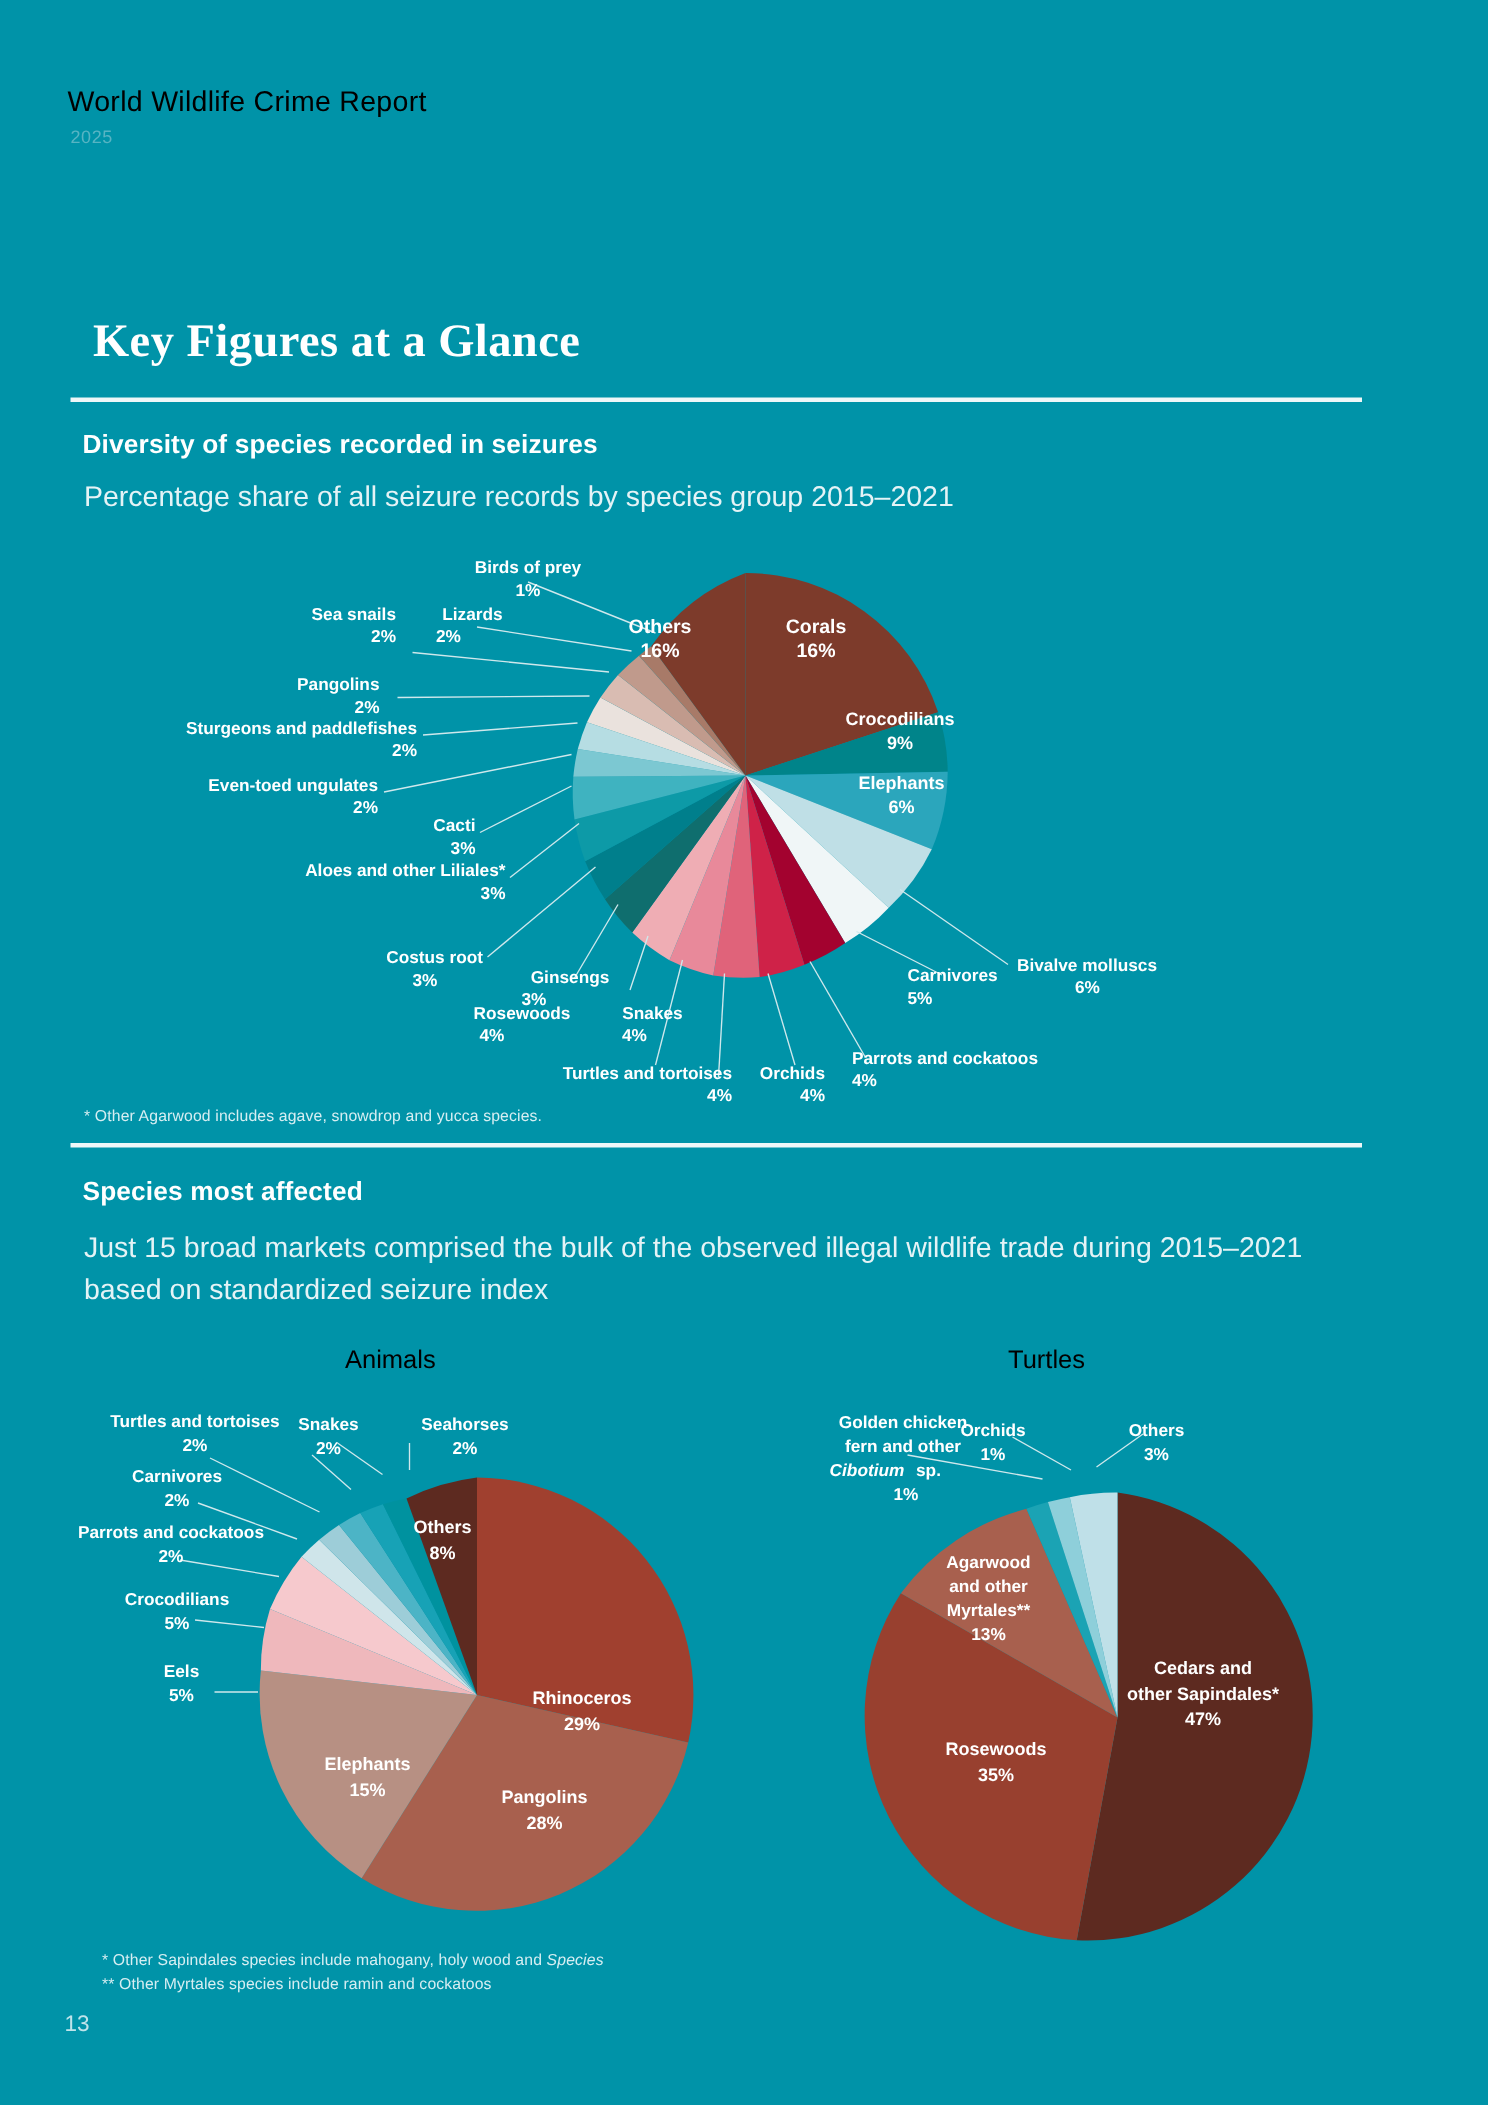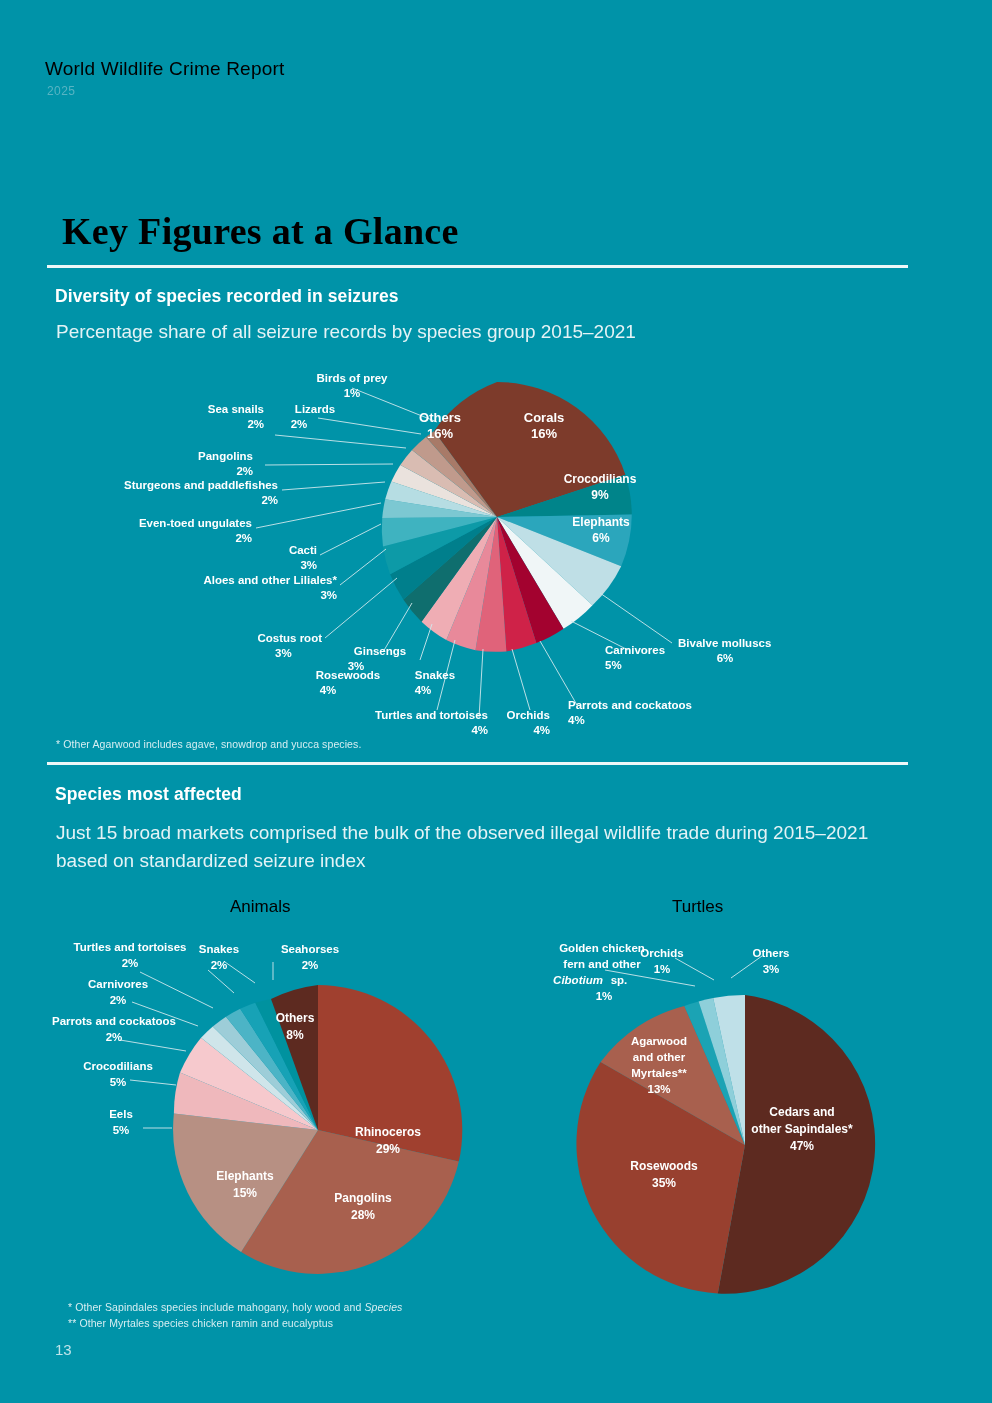--- a/index.html
+++ b/index.html
@@ -21,22 +21,22 @@
   }
   #report-year {
     left:47px; top:84px;
     font-size:12px; color:#57b4c3; letter-spacing:.4px;
   }
 
   
   #page-title {
     left:62px; top:209px;
     font-family:"Liberation Serif", serif;
-    font-weight:700; font-size:38px;
-    color:#000000; letter-spacing:.3px;
+    font-weight:700; font-size:31px;
+    color:#ffffff; letter-spacing:.3px;
   }
   .rule {
     background:#eef7f8; height:3px;
   }
   #rule-top  { left:47px; top:265px; width:861px; }
   #rule-mid  { left:47px; top:762px; width:861px; }
 
   
   .sec-head {
     font-size:17.5px; font-weight:700; color:#ffffff; letter-spacing:.1px;
@@ -47,21 +47,21 @@
   #sec1-head { left:55px; top:286px; }
   #sec1-sub  { left:56px; top:318px; }
   #sec2-head { left:55px; top:784px; }
   #sec2-sub  { left:56px; top:819px; width:860px; }
 
   
   .footnote { font-size:10.5px; color:#d6eef2; letter-spacing:.1px; }
   #footnote1 { left:56px; top:738px; }
   #footnote-plants { left:68px; top:1299px; line-height:1.55; }
   #page-number {
-    left:43px; top:1341px; font-size:15px; color:#bfe4ea;margin-left:12px;
+    left:43px; top:1341px; font-size:15px; color:#bfe4ea;
   }
 
   
   .chart-title {
     font-size:17px; font-weight:400; color:#000000;
   }
   #animals-title { left:230px; top:897px; }
   #plants-title  { left:672px; top:897px; }
 
   
@@ -340,15 +340,15 @@
     <text class="lbl" x="112" y="38" font-size="11.5" text-anchor="middle">fern and other</text>
     <text class="lbl lbl-it" x="88" y="54" font-size="11.5" text-anchor="middle">Cibotium</text>
     <text class="lbl" x="129" y="54" font-size="11.5" text-anchor="middle"> sp.</text>
     <text class="lbl" x="114" y="70" font-size="11.5" text-anchor="middle">1%</text>
   </g>
 </svg>
 </div>
 
 <div class="abs footnote" id="footnote-plants">
   <div>* Other Sapindales species include mahogany, holy wood and <i>Species</i></div>
-  <div>** Other Myrtales species chicken ramin and eucalyptus</div>
+  <div>** Other Myrtales species include ramin and cockatoos</div>
 </div>
 <div class="abs" id="page-number">13</div>
 
 </body></html>

